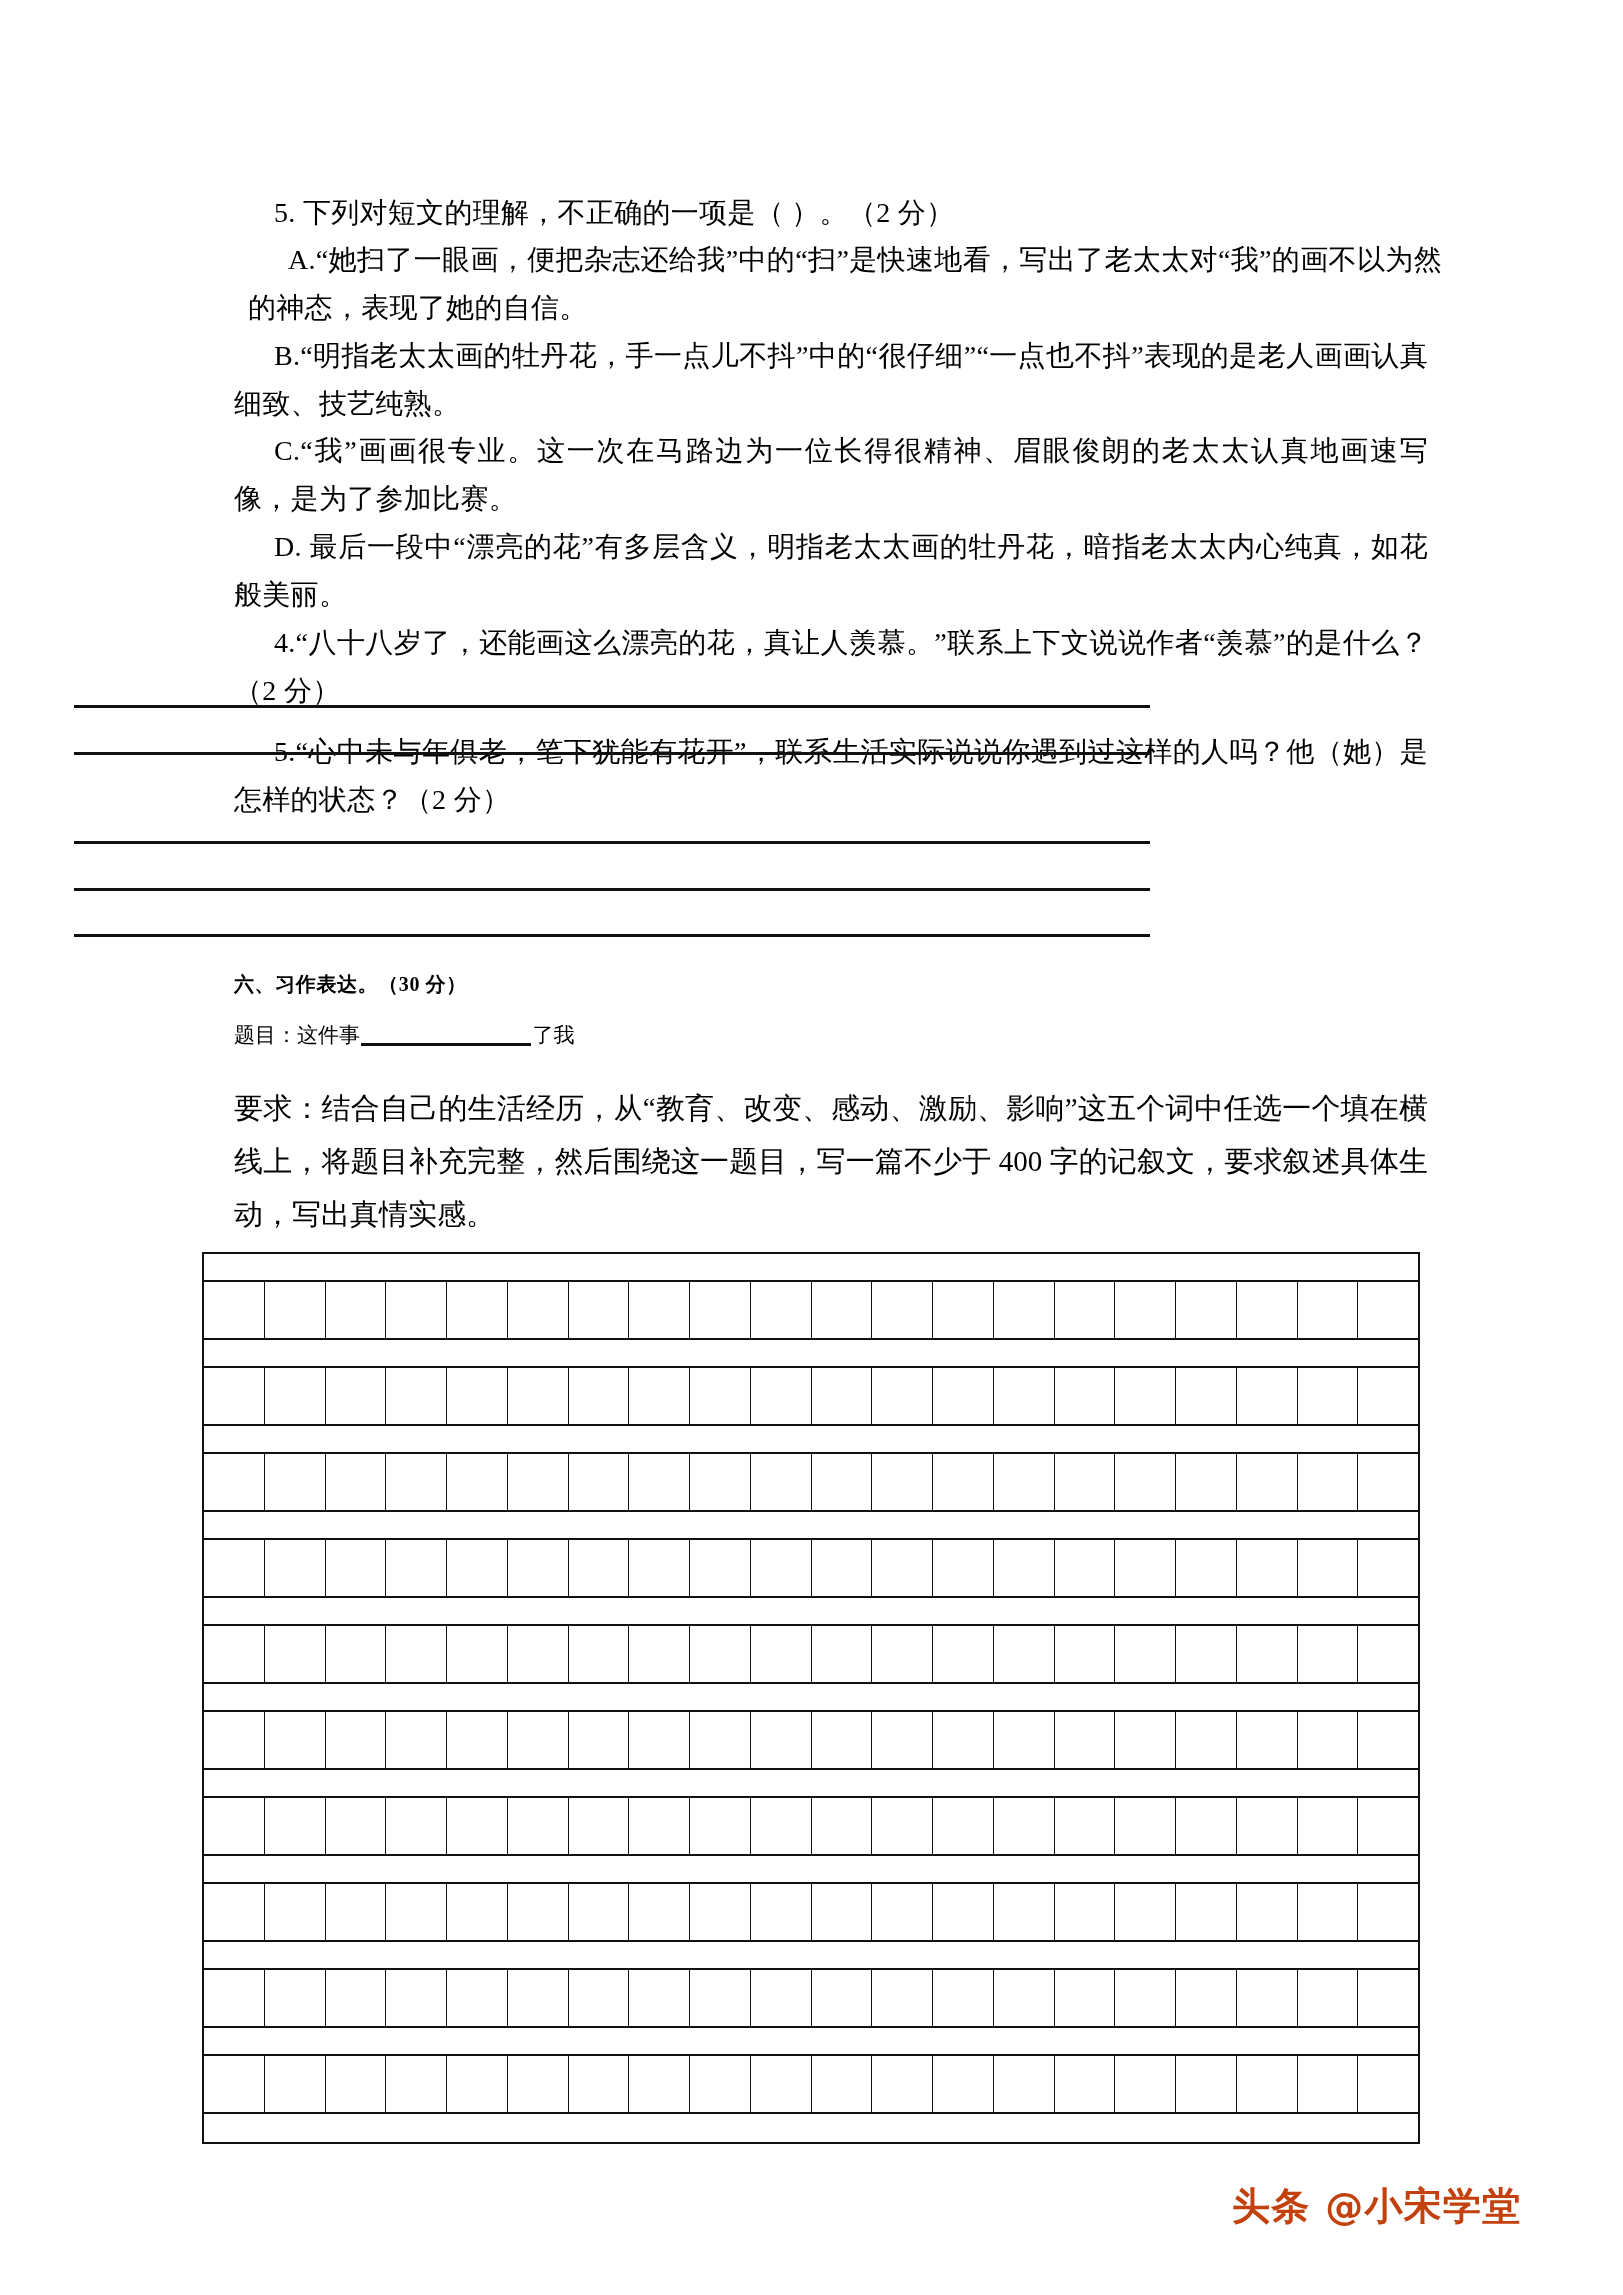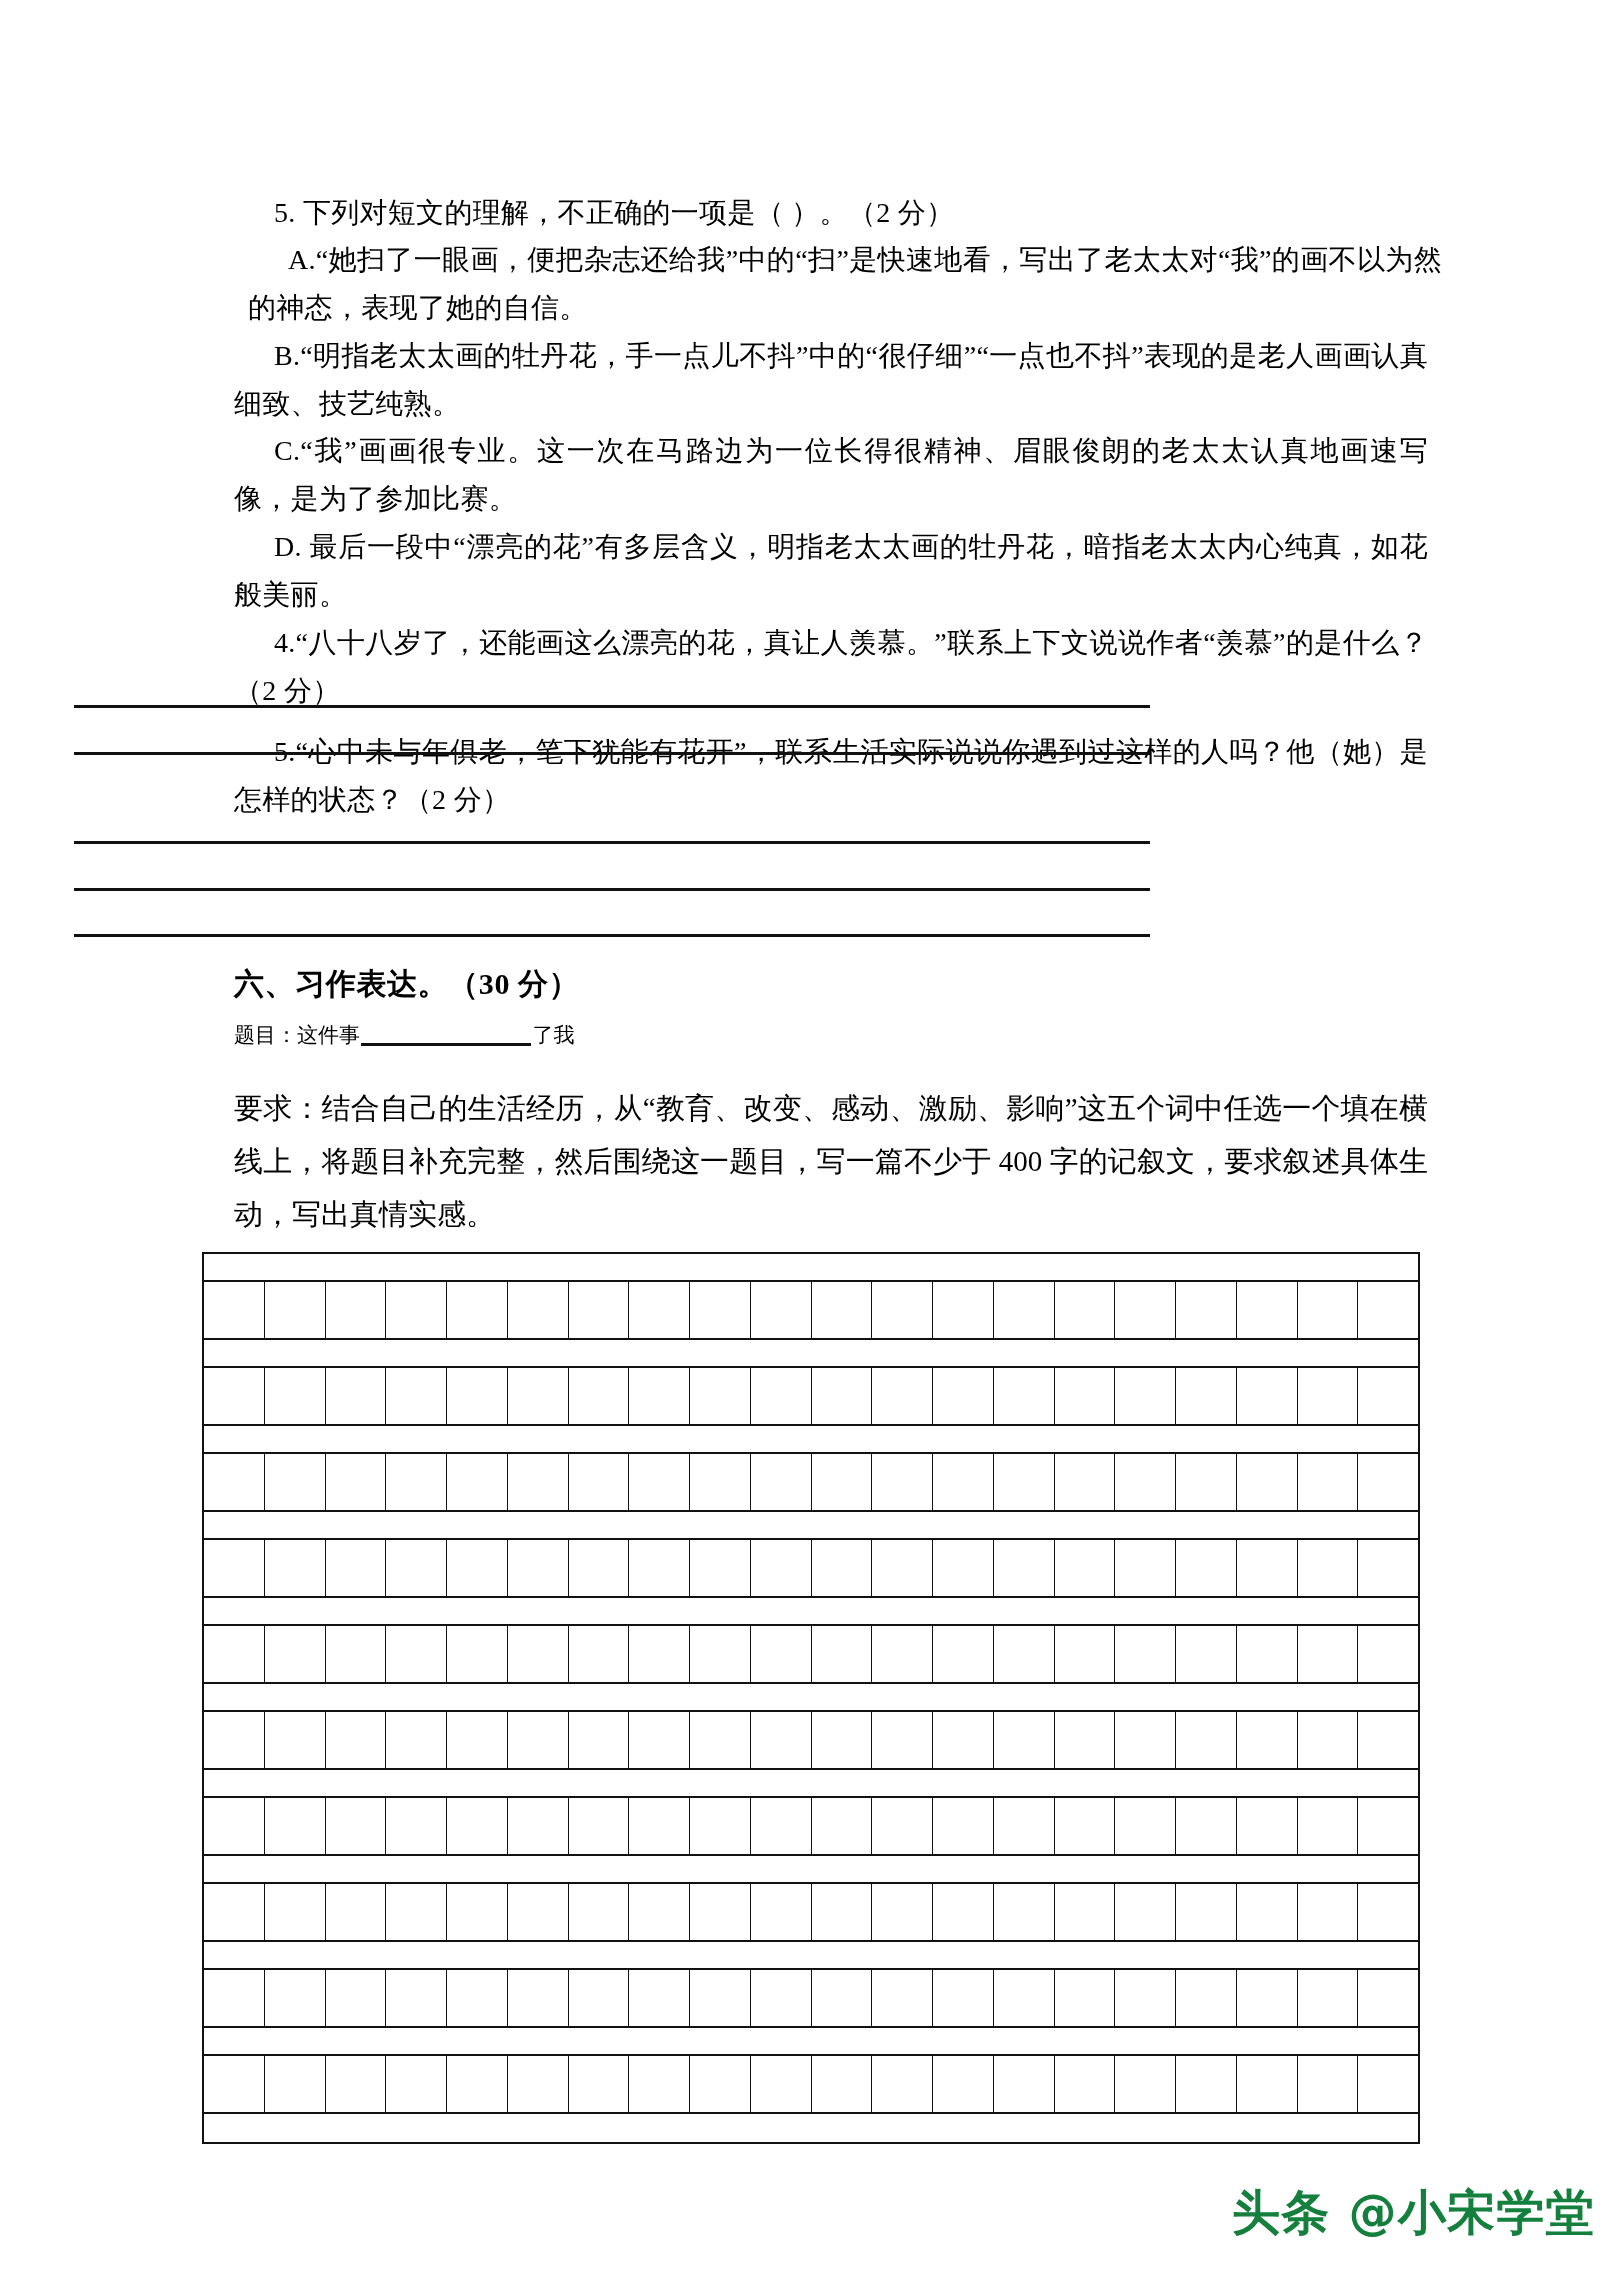--- a/index.html
+++ b/index.html
@@ -64,21 +64,21 @@
 
   .r-q5-1 { left: 74px; top: 841px; width: 1076px; }
   .r-q5-2 { left: 74px; top: 888px; width: 1076px; }
   .r-q5-3 { left: 74px; top: 934px; width: 1076px; }
 
   
   .section-head {
     position: absolute;
     left: 0;
     top: 962px;
-    font-size: 30px;
+    font-size: 20px;
     font-weight: bold;
     line-height: 44px;
     letter-spacing: 0.6px;
   }
 
   
   .topic-line {
     position: absolute;
     left: 0;
     top: 1013px;
@@ -136,24 +136,24 @@
   }
   .grid-cell:last-child {
     border-right: none;
   }
 
   
   .watermark {
     position: absolute;
     left: 1232px;
     top: 2181px;
-    font-size: 48px;
+    font-size: 38px;
     font-weight: bold;
     letter-spacing: 1.3px;
-    color: #15803d;
+    color: #c2410c;
     white-space: nowrap;
     font-family: "DejaVu Sans", "Liberation Sans", sans-serif;
     text-shadow: 1.3px 1.3px 0 rgba(255,255,255,0.85);
   }
 </style>
 </head>
 <body>
 
 <div class="page">
 

